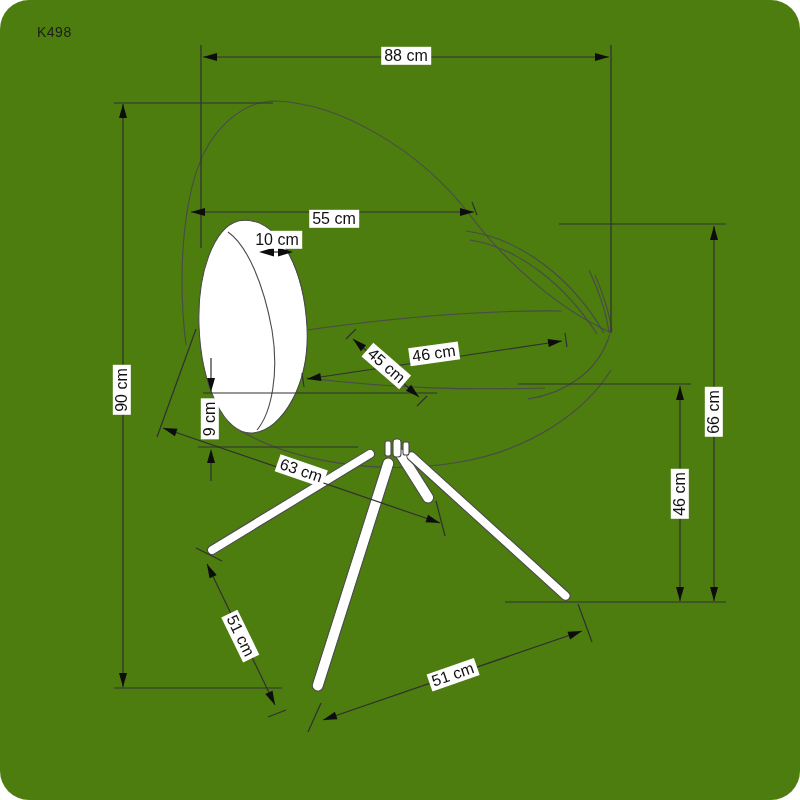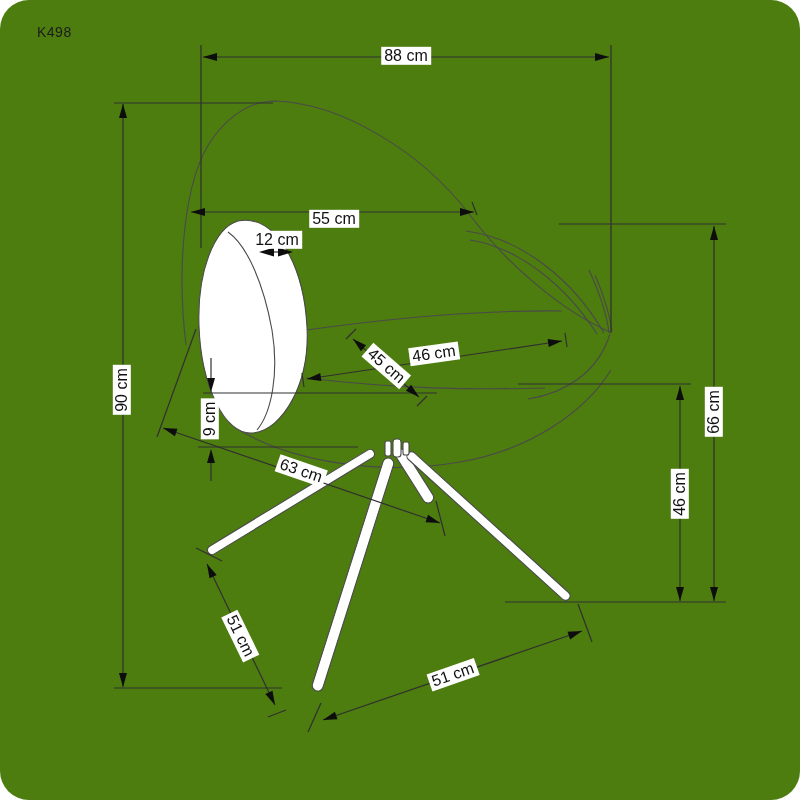--- a/index.html
+++ b/index.html
@@ -169,21 +169,21 @@
       </g>
     </g>
   </svg>
 
   <div class="model-label" style="left:37px;top:24px;">K498</div>
 
   <div class="dim-label" style="left:406px;top:56px;">88 cm</div>
 
   <div class="dim-label" style="left:334px;top:211px;margin-top:8px;">55 cm</div>
 
-  <div class="dim-label" style="left:277px;top:240px;">12 cm</div>
+  <div class="dim-label" style="left:277px;top:240px;">10 cm</div>
 
   <div class="dim-label rot-n90" style="left:122px;top:390px;">90 cm</div>
 
   <div class="dim-label rot-p41" style="left:386px;top:366px;">45 cm</div>
 
   <div class="dim-label rot-n8" style="left:434px;top:354px;">46 cm</div>
 
   <div class="dim-label rot-n90" style="left:210px;top:419px;">9 cm</div>
 
   <div class="dim-label rot-p19" style="left:301px;top:471px;">63 cm</div>

